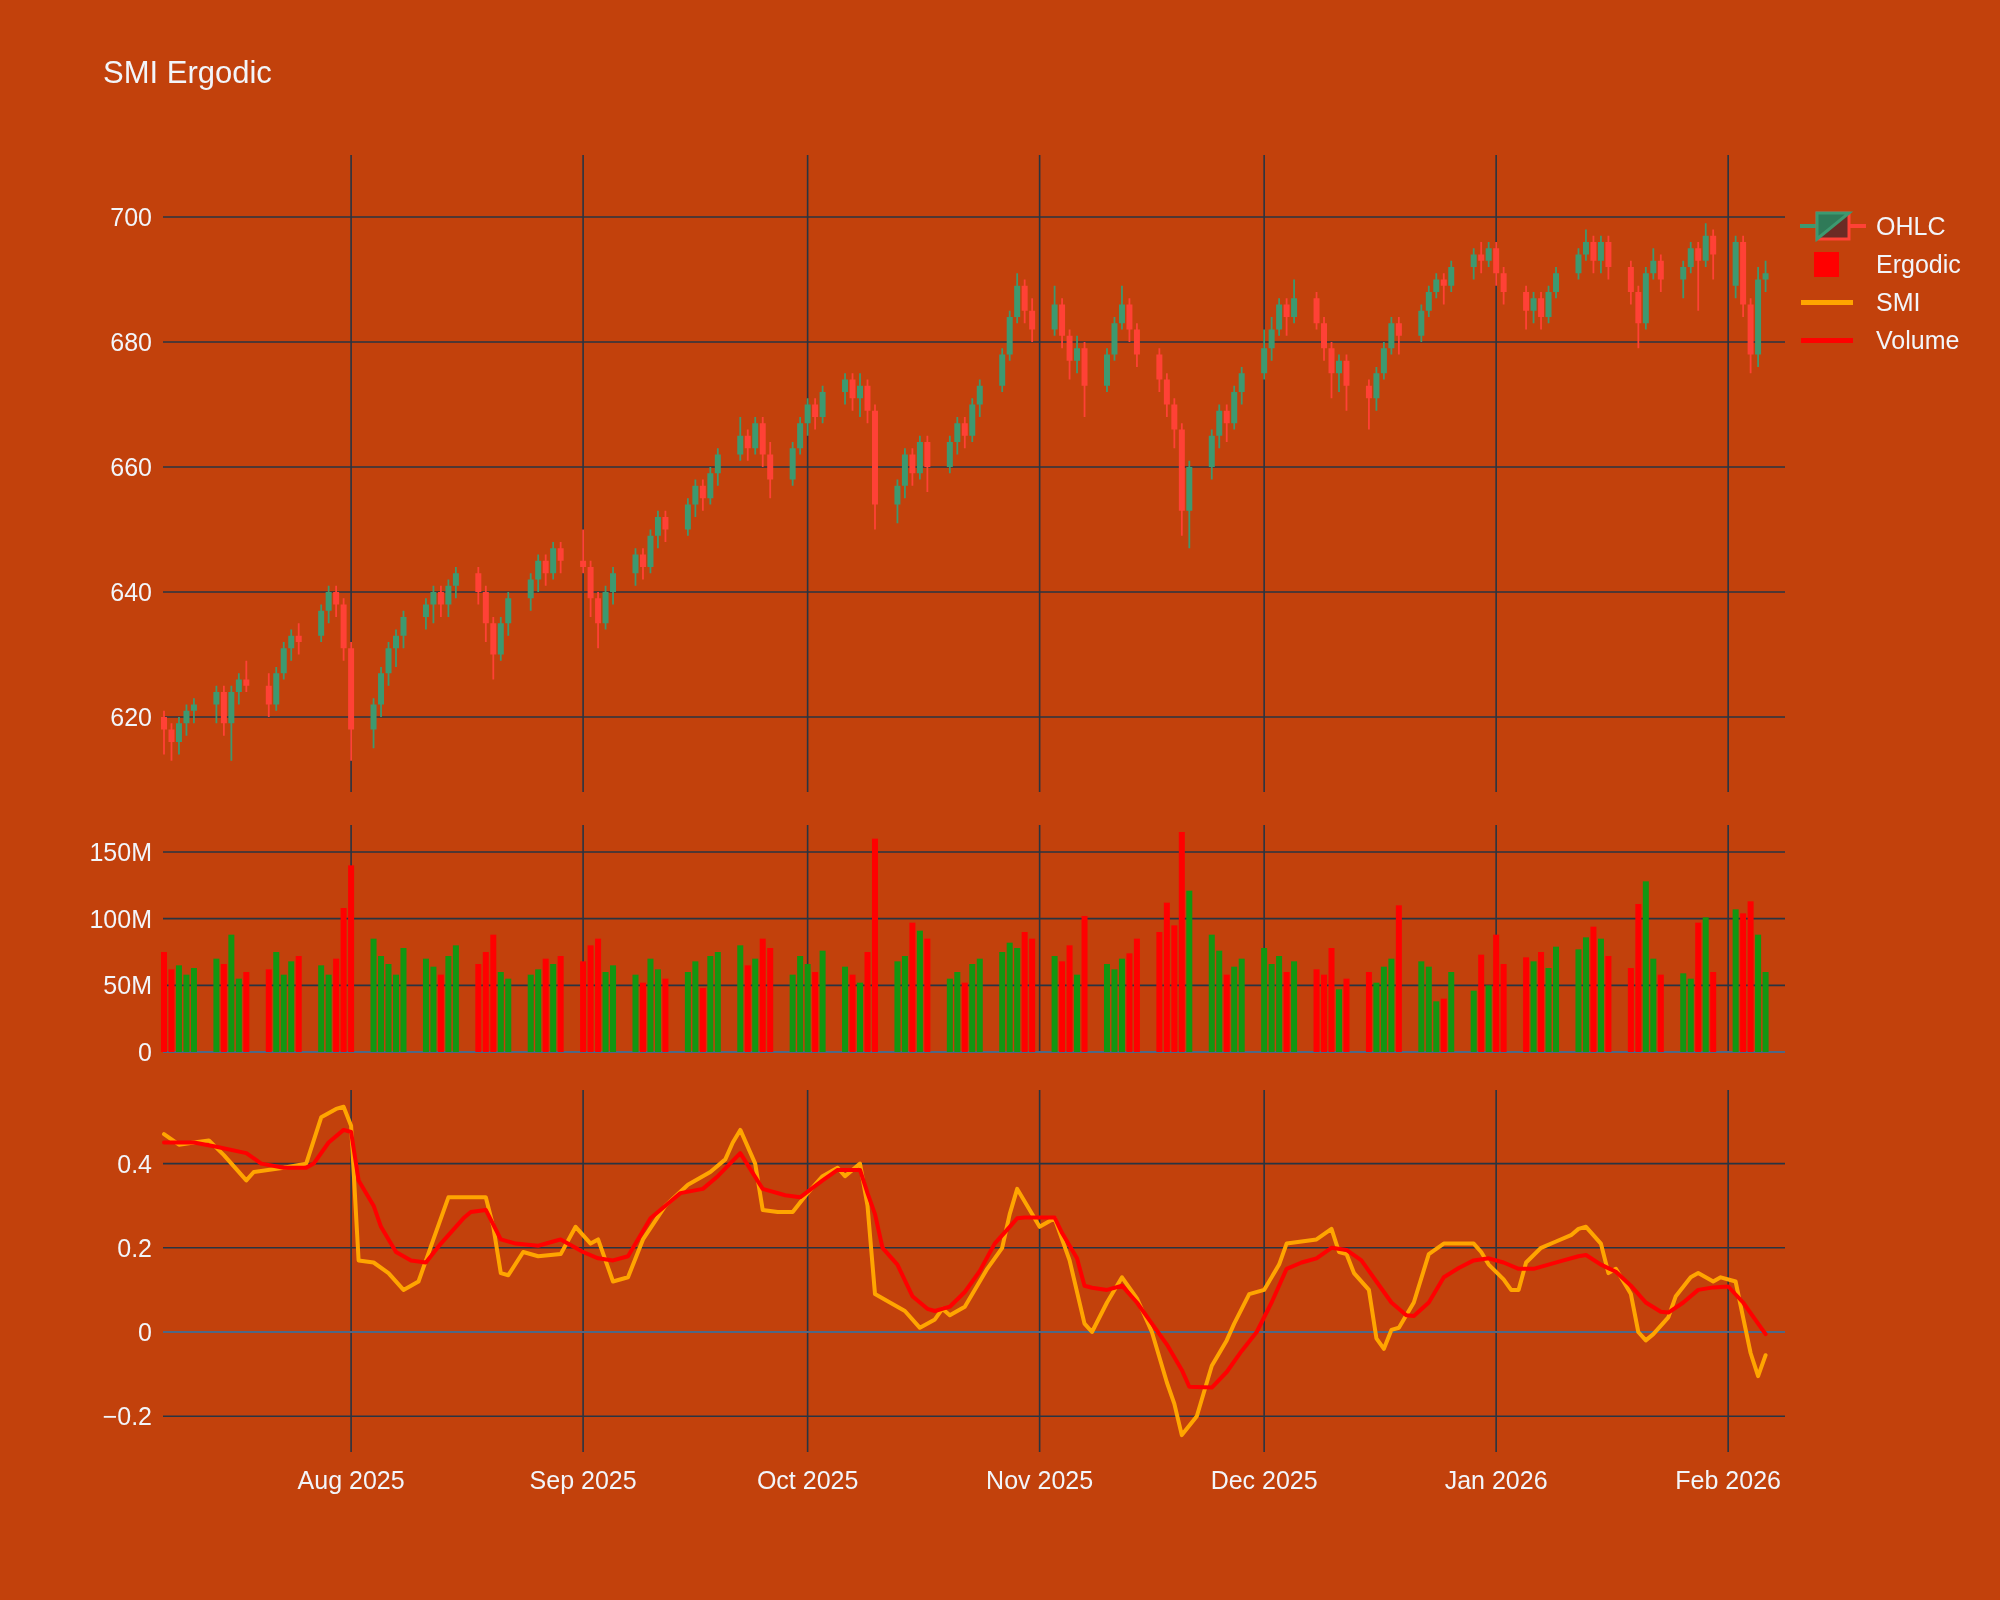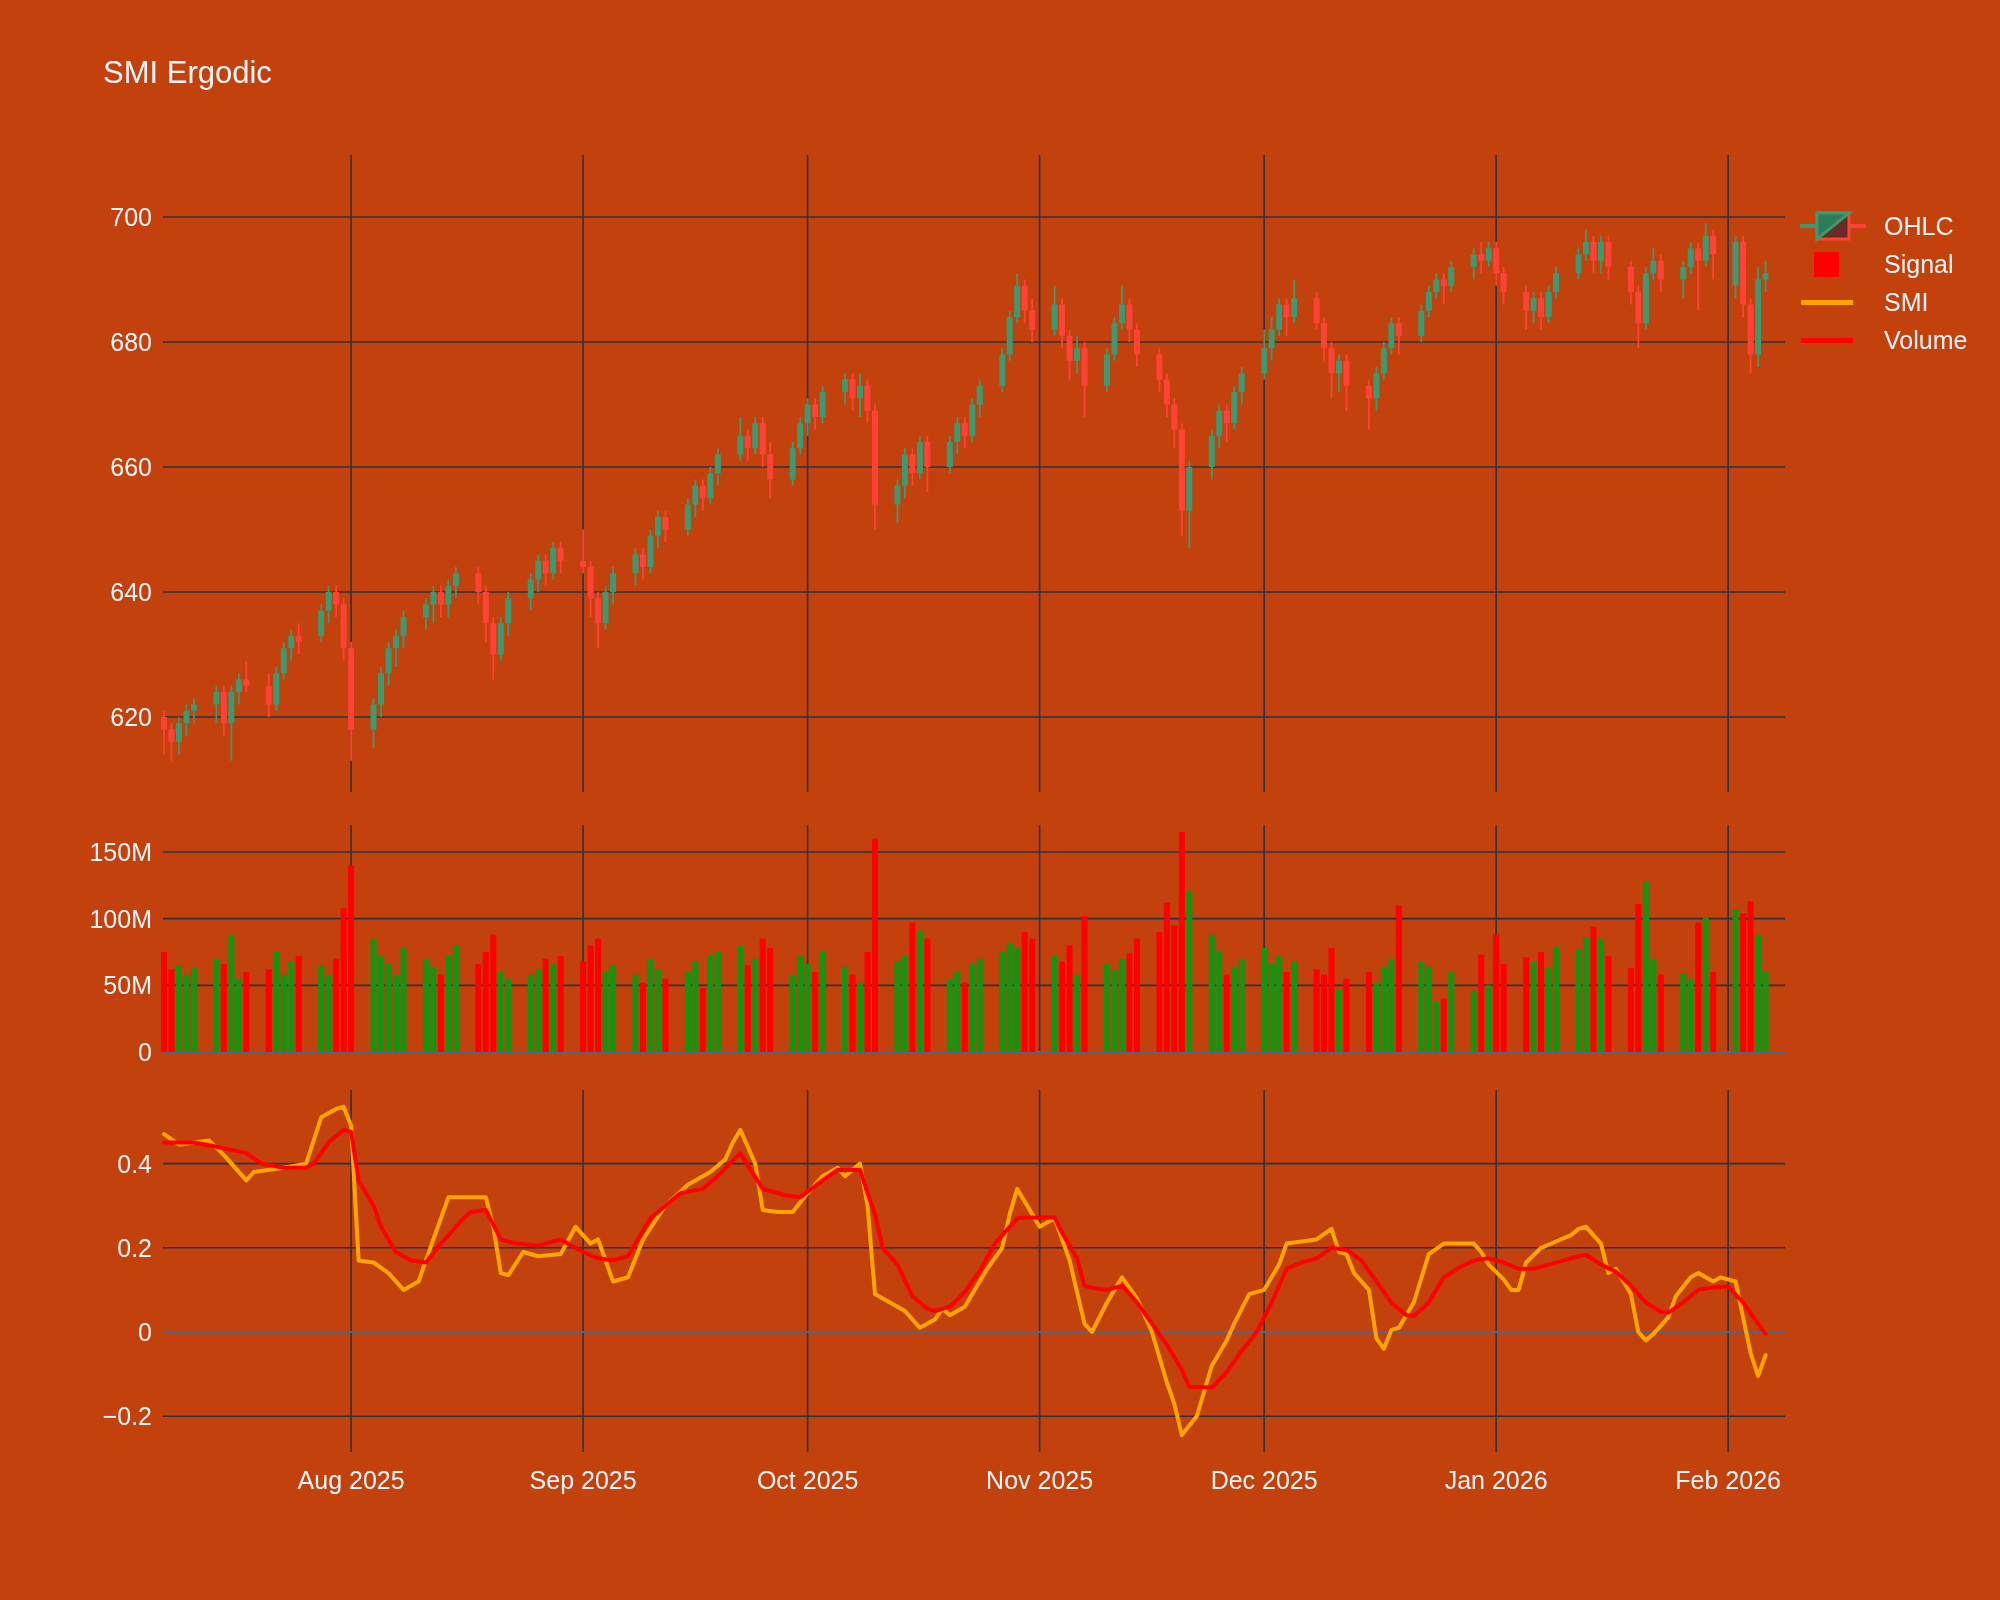--- a/index.html
+++ b/index.html
@@ -3,21 +3,21 @@
 <meta charset="utf-8">
 <style>
   html,body{margin:0;padding:0;background:#111111;}
   #app{position:relative;width:2000px;height:1600px;background:#c2410c;overflow:hidden;
        font-family:"Liberation Sans","DejaVu Sans",sans-serif;}
   #chart-title{position:absolute;left:103px;top:55px;font-size:31px;color:#f2f5fa;}
   #plot{position:absolute;left:0;top:0;}
   #legend{position:absolute;left:1800px;top:207px;}
   .legend-item{display:flex;align-items:center;height:38px;cursor:pointer;}
   .legend-icon{width:70px;display:flex;align-items:center;justify-content:flex-start;}
-  .legend-label{color:#f2f5fa;font-size:25px;margin-left:14px;white-space:nowrap;}
+  .legend-label{color:#f2f5fa;font-size:25px;margin-left:6px;white-space:nowrap;}
   .swatch{width:25px;height:25px;margin-left:14px;}
   .lineswatch{width:52px;height:5px;margin-left:1px;}
   text{font-family:"Liberation Sans","DejaVu Sans",sans-serif;}
 </style>
 </head>
 <body>
 
 <div id="app">
   <div id="chart-title">SMI Ergodic</div>
   <svg id="plot" width="2000" height="1600">
@@ -560,21 +560,21 @@
           <rect x="17" y="5" width="32" height="26" fill="#6b2b25" stroke="#FF4136" stroke-width="3"></rect>
           <polygon points="17,5 49,5 17,31" fill="#2f7a58" stroke="#3D9970" stroke-width="3"></polygon>
         </svg>
       </span>
       <span class="legend-label">OHLC</span>
     </div>
     <div class="legend-item">
       <span class="legend-icon">
           <span class="swatch" style="background:#FF0000"></span>
         </span>
-      <span class="legend-label">Signal</span>
+      <span class="legend-label">Ergodic</span>
     </div>
     <div class="legend-item">
       <span class="legend-icon">
           <span class="lineswatch" style="background:#FFA500"></span>
         </span>
       <span class="legend-label">SMI</span>
     </div>
     <div class="legend-item">
       <span class="legend-icon">
           <span class="lineswatch" style="background:#FF0000"></span>

